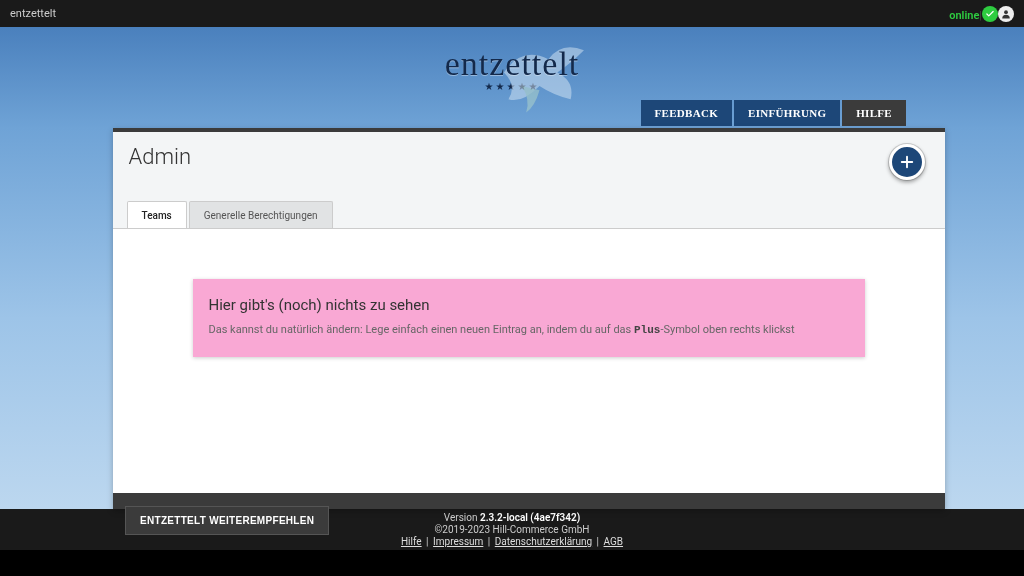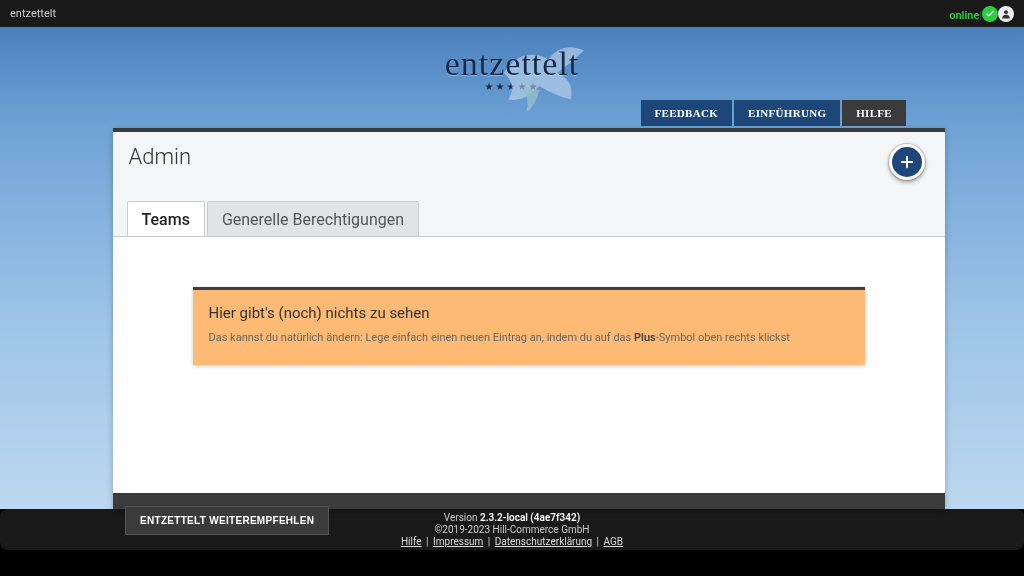--- a/index.html
+++ b/index.html
@@ -118,21 +118,21 @@
       cursor: pointer;
     }
     .fab svg { width: 18px; height: 18px; }
     .tabs {
       display: flex;
       margin: 20px 0 0 14px;
       position: relative;
       bottom: -1px;
     }
     .tab {
-      font-size: 16px;
+      font-size: 10px;
       padding: 8px 14px 7px;
       background: #e1e3e4;
       color: #555;
       border: 1px solid #ccc;
       border-bottom: none;
       margin-right: 2px;
       cursor: pointer;
       border-radius: 2px 2px 0 0;
     }
     .tab.active {
@@ -142,37 +142,37 @@
       border-bottom: 1px solid #fff;
     }
     .tab-content {
       flex: 1;
       background: #fff;
       border-top: 1px solid #ccc;
       padding: 50px 80px 30px;
       position: relative;
     }
     .empty-card {
-      background: #fdba74;
-      border-top: 3px solid #404040;
+      background: #f9a8d4;
+      border-top: 3px solid #f9a8d4;
       box-shadow: 0 1px 4px rgba(0,0,0,.2);
       padding: 14px 16px 18px;
     }
     .empty-title {
       font-size: 15px;
       color: #333;
       font-weight: 400;
       margin-bottom: 8px;
     }
     .empty-text {
       font-size: 11px;
       color: #666;
       line-height: 1.5;
     }
-    .empty-text .bold { font-weight: 600; color: #444; }
+    .empty-text .bold { font-weight: 600; color: #444; font-family: Liberation Mono, monospace; }
     .panel-footer-bar {
       height: 16px;
       background: #3b3b3b;
     }
     .recommend-wrap {
       position: absolute;
       left: 125px;
       bottom: -26px;
       border-radius: 14px;
     }
@@ -189,21 +189,20 @@
     .footer {
       height: 41px;
       background: #1a1a1a;
       color: #ccc;
       font-size: 10px;
       display: flex;
       flex-direction: column;
       align-items: center;
       justify-content: center;
       gap: 1px;
-      border-radius: 8px;
     }
     .footer .version-bold { font-weight: 600; color: #fff; }
     .footer-links { }
     .footer-links a { color: #ddd; text-decoration: underline; }
     .footer-links span.sep { margin: 0 2px; }
   </style>
 </head>
 <body>
 
 <div class="topbar">

